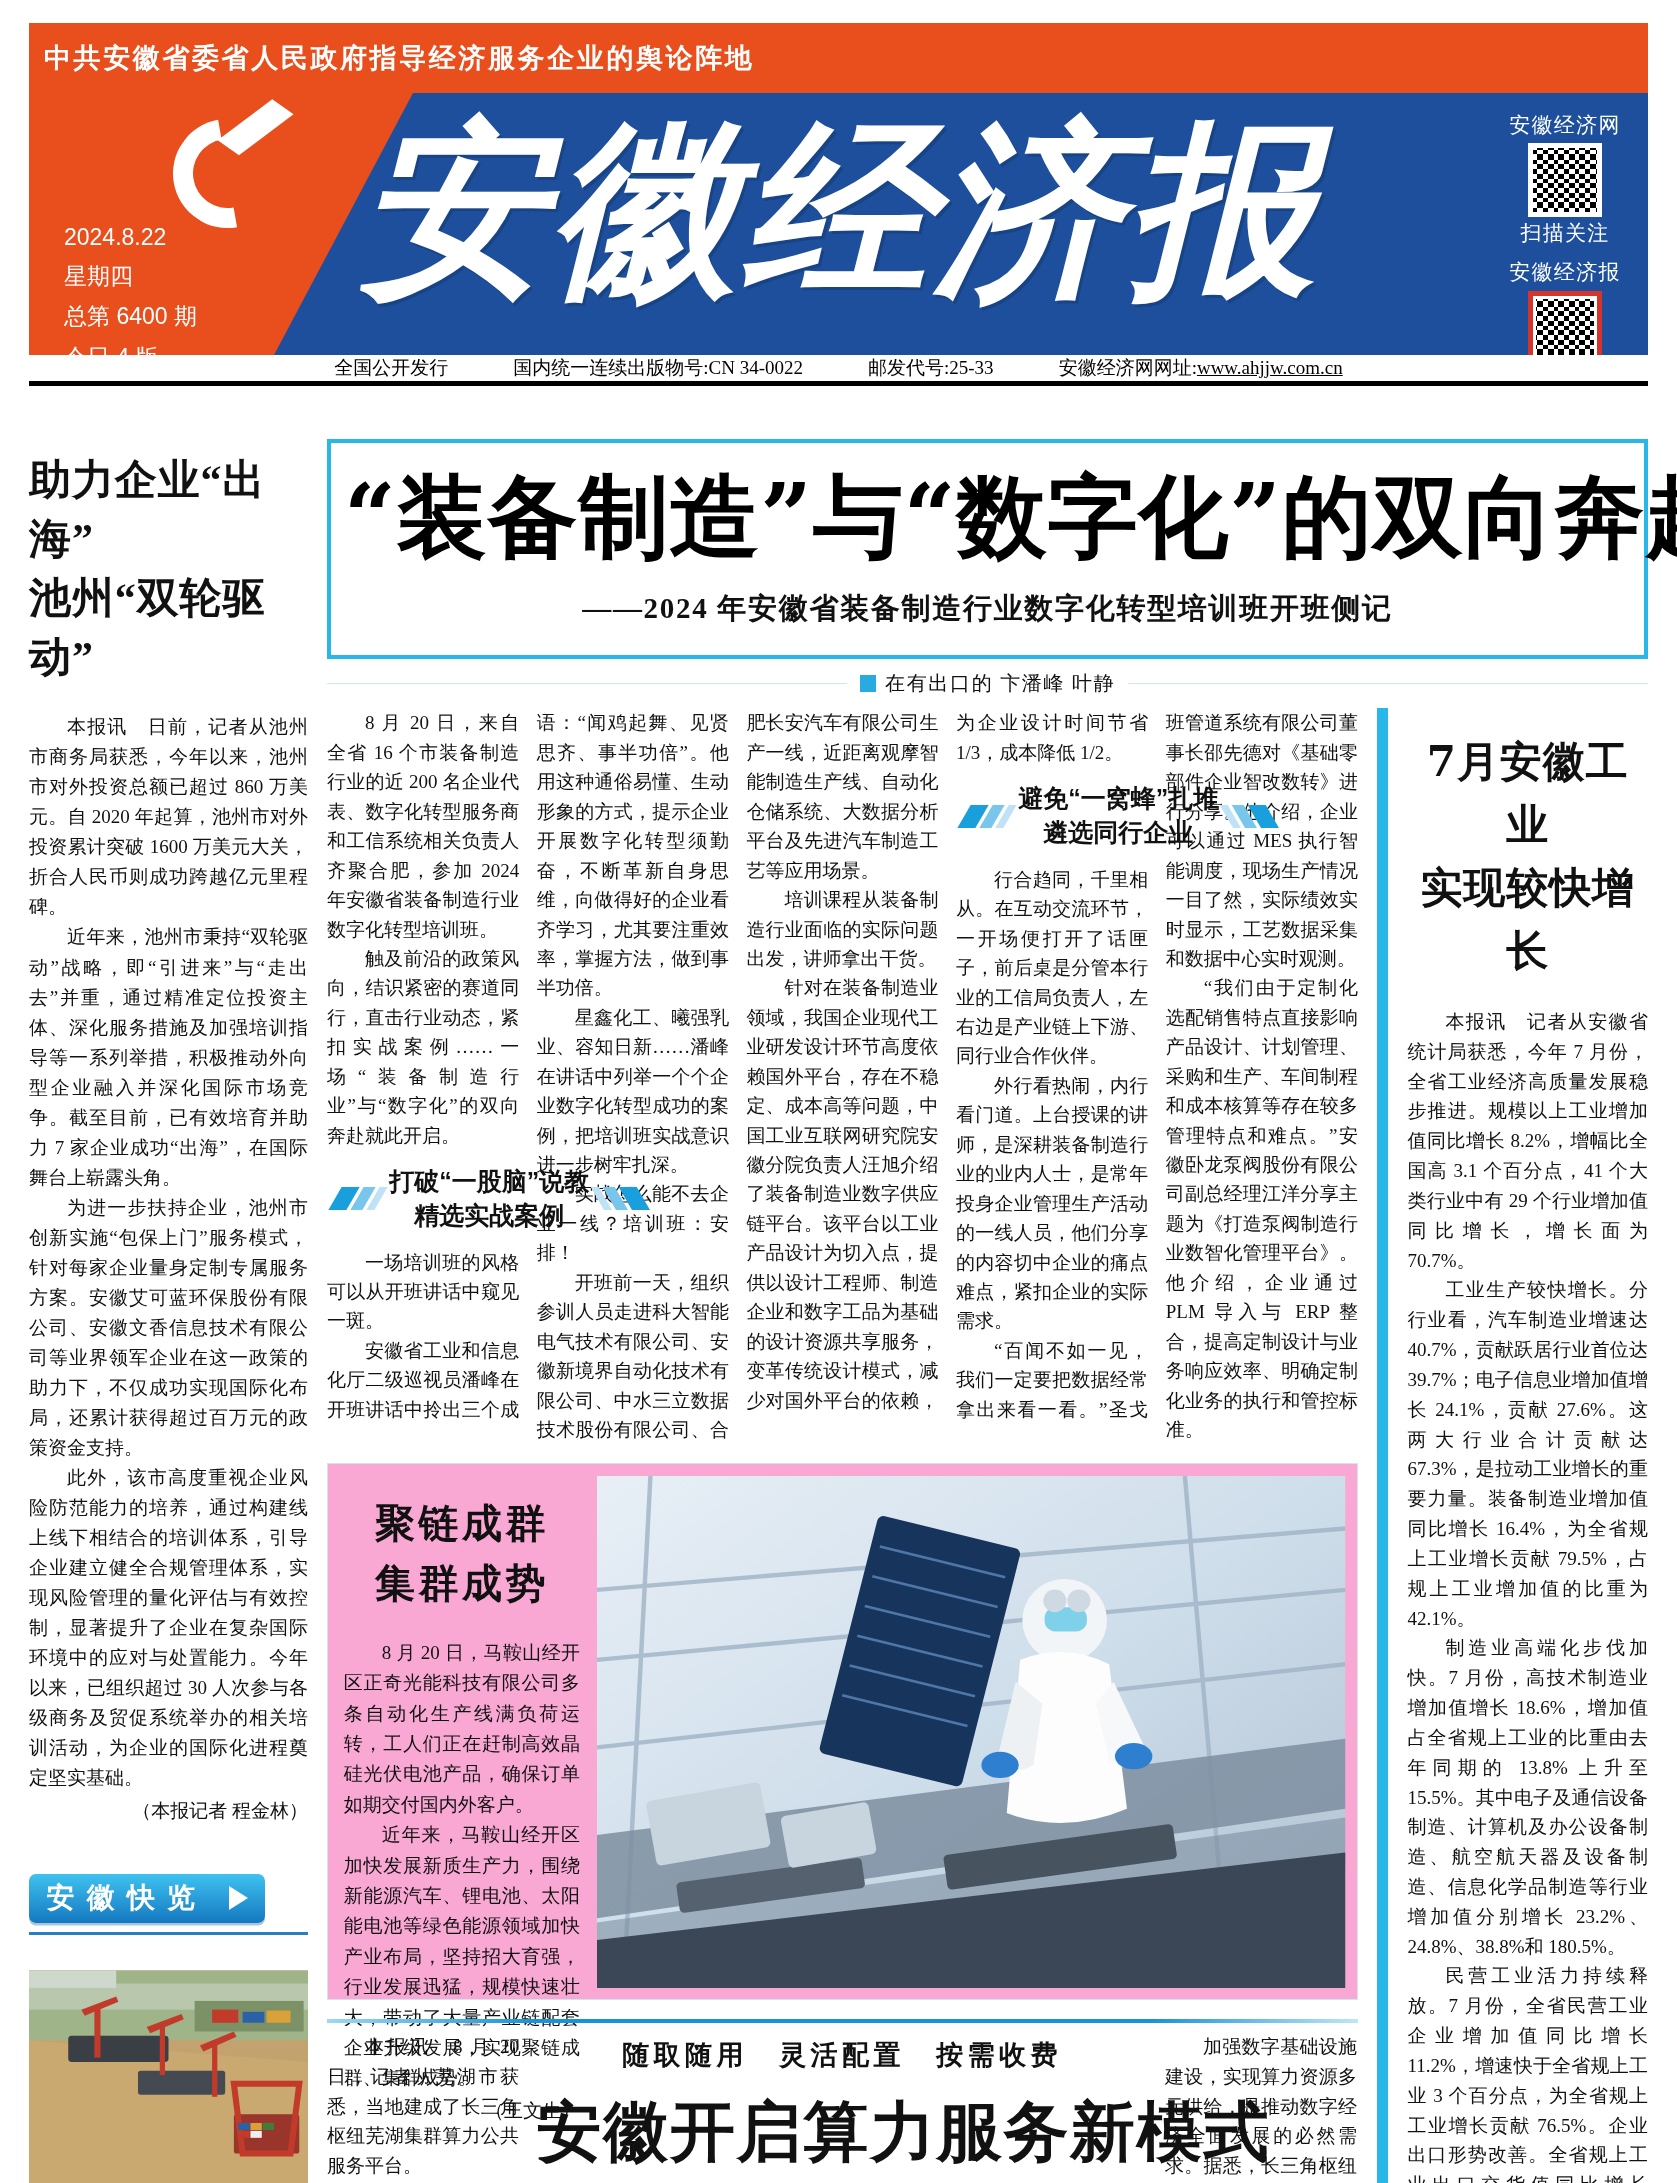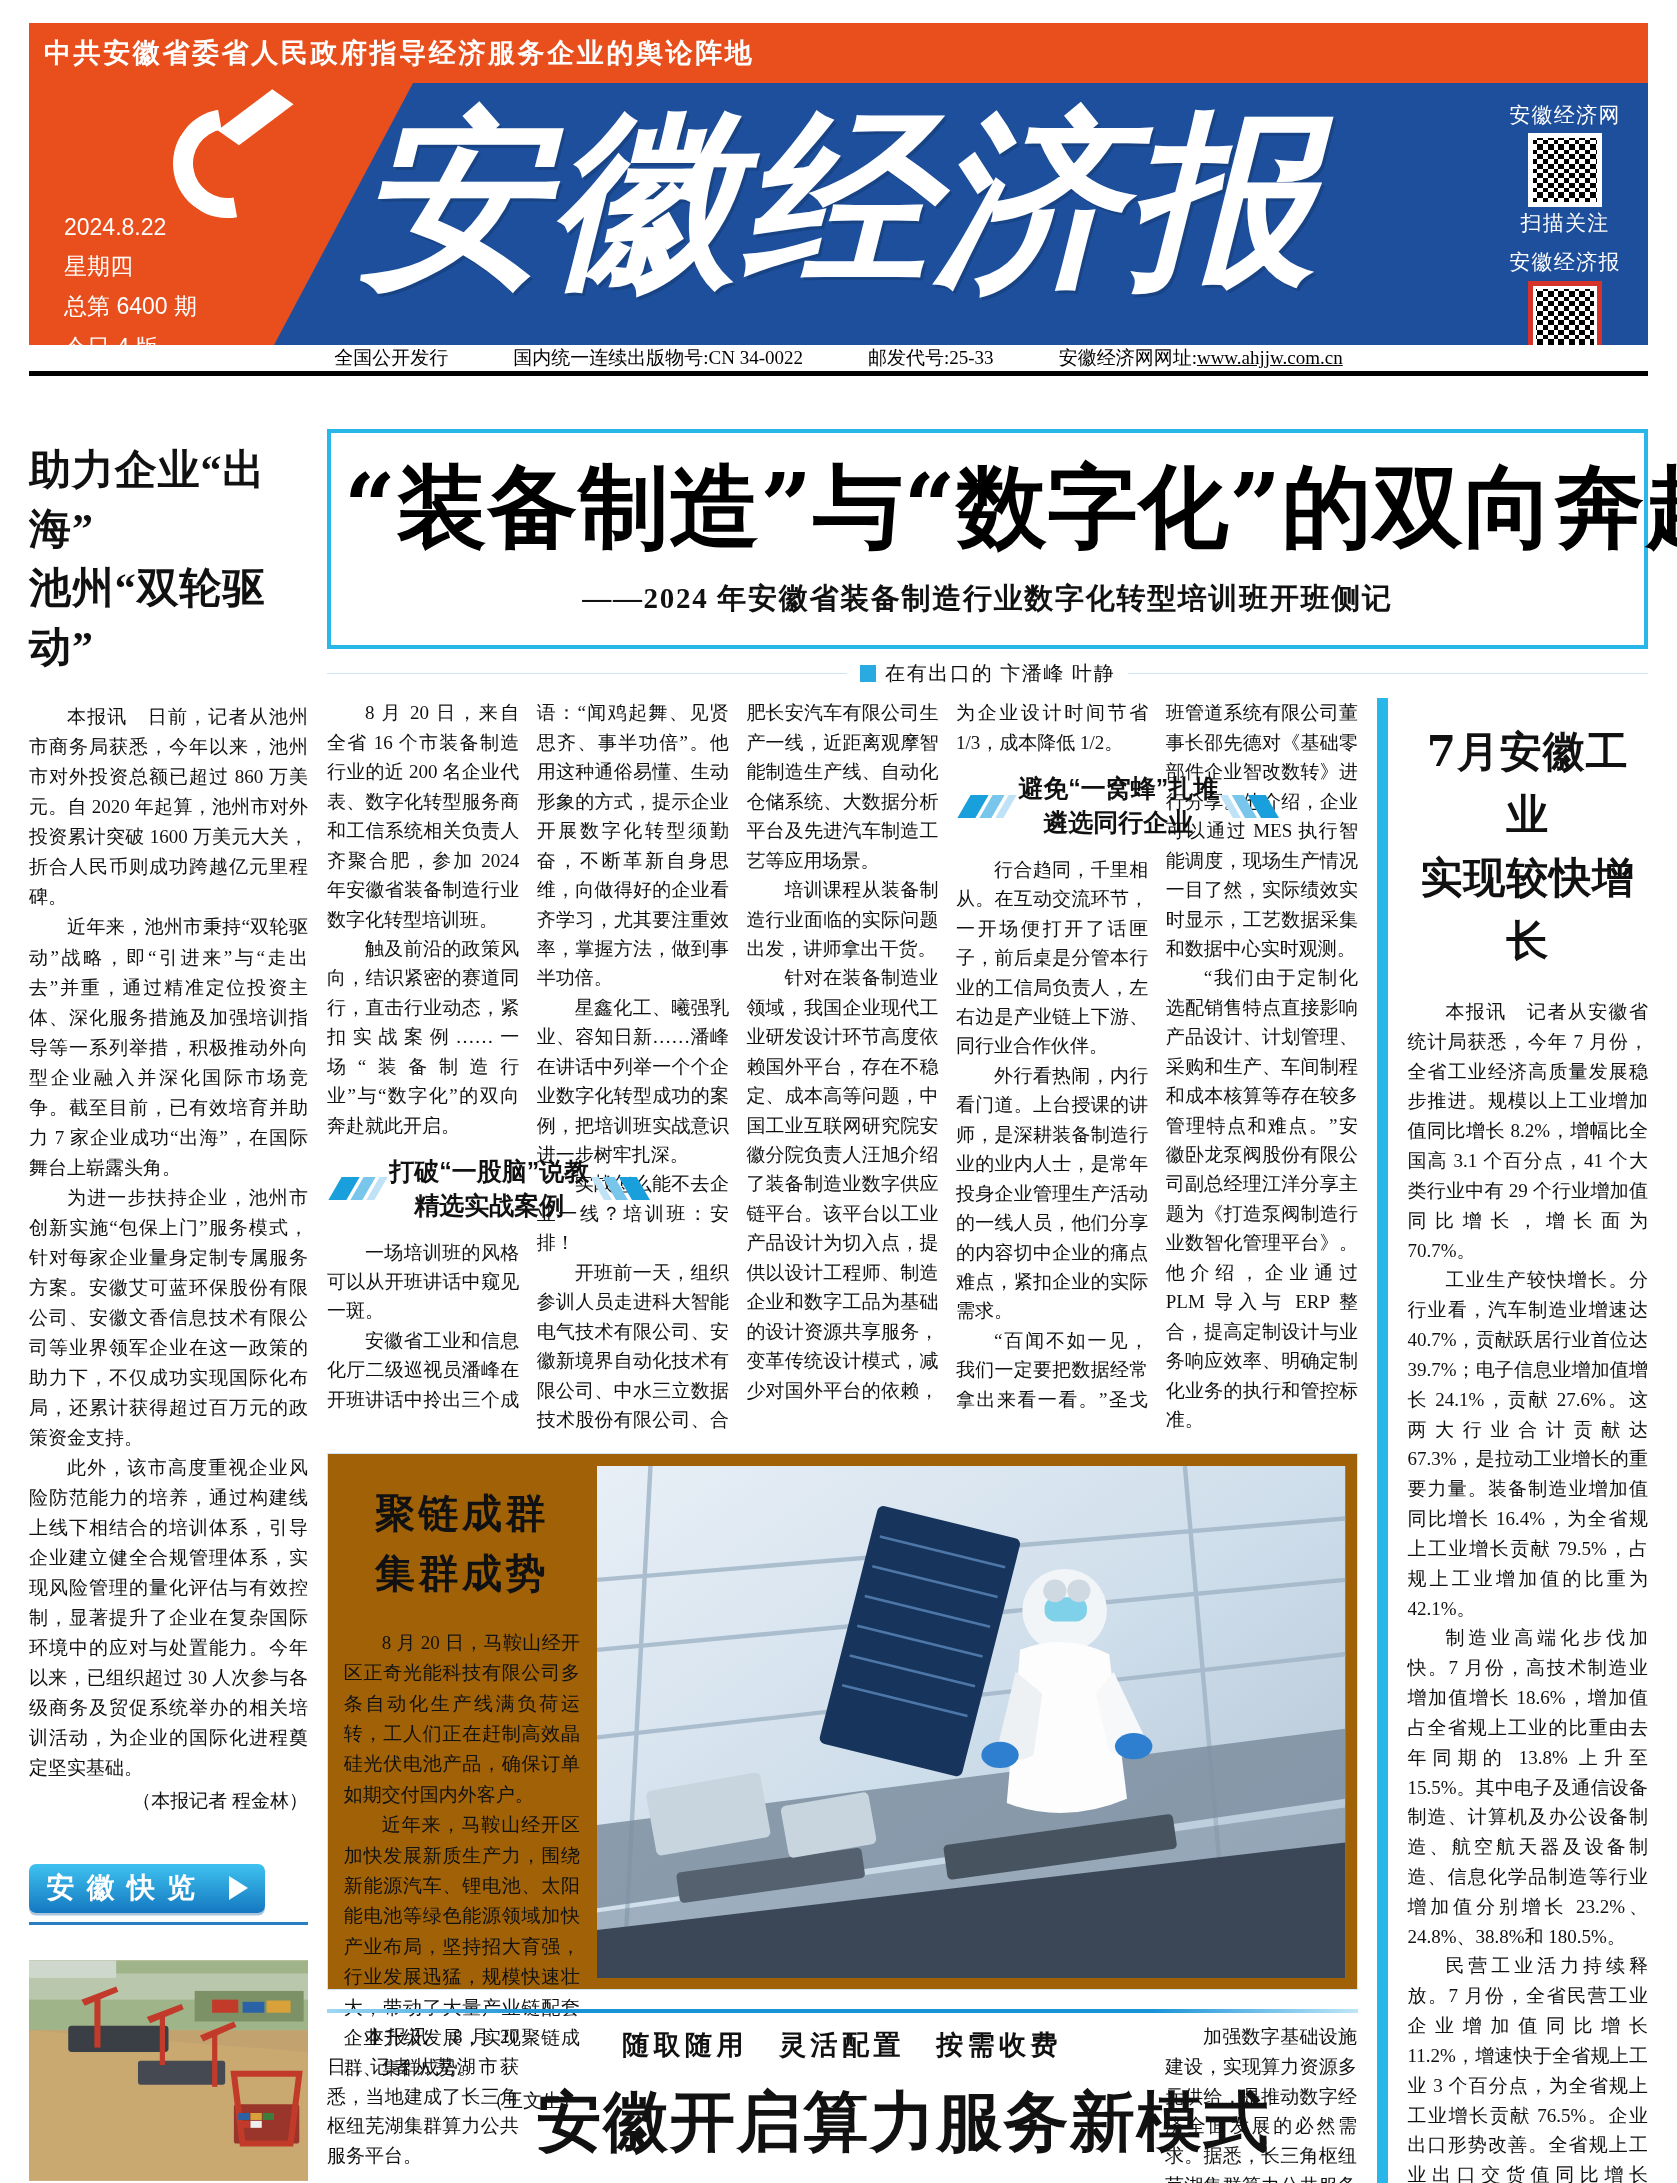--- a/index.html
+++ b/index.html
@@ -3,21 +3,21 @@
 <meta charset="utf-8">
 <style>
   * { margin:0; padding:0; box-sizing:border-box; }
   html,body { background:#ffffff; }
   body {
     width:1677px; height:2631px; position:relative; overflow:hidden;
     font-family:"Liberation Serif","DejaVu Serif",serif; color:#111;
   }
   
   .topbar {
-    margin:23px 29px 0 29px; height:60px; background:#e94f1d;
+    margin:23px 29px 0 29px; height:70px; background:#e94f1d;
     display:flex; align-items:center; padding-left:15px;
     color:#fff; font-size:27px; font-weight:bold; letter-spacing:2.6px;
     font-family:"Liberation Sans","DejaVu Sans",sans-serif;
   }
   
   .masthead {
     margin:0 29px; height:262px; background:#1d4f9c; position:relative; overflow:hidden;
   }
   .ribbon {
     position:absolute; left:0; top:0; width:393px; height:100%;
@@ -130,21 +130,21 @@
   .sh-slash i { display:block; height:23px; transform:skewX(-30deg); }
   .sh-slash i:nth-child(1){ width:17.5px; background:#199fdc; }
   .sh-slash i:nth-child(2){ width:12.2px; background:#79c6ec; }
   .sh-slash i:nth-child(3){ width:7.9px; background:#bfe2f6; }
   .sh-slash.flip { transform:scaleX(-1); }
   .sh-text { text-align:center; font-weight:bold; font-size:25px; line-height:1.35;
     font-family:"Liberation Sans","DejaVu Sans",sans-serif; white-space:nowrap; }
 
   
   .midbox {
-    margin-top:13px; height:537px; background:#a16207; border:1.3px solid #cfe4f6;
+    margin-top:13px; height:537px; background:#f9a8d4; border:1.3px solid #cfe4f6;
     display:flex; padding:11.4px; gap:13px;
   }
   .mid-left { width:245px; flex:0 0 245px; padding:17.5px 4.4px 0 4.4px; }
   .mid-title { text-align:center; font-weight:900; font-size:40px; line-height:1.5;
     font-family:"DejaVu Serif","Liberation Serif",serif; letter-spacing:3.5px;}
   .mid-body { margin-top:24.5px; font-size:19px; line-height:1.6; text-align:justify; }
   .mid-body p { text-indent:2em; }
   .mid-photo { flex:1; min-width:0; }
   .mid-photo svg { width:100%; height:100%; display:block; }
 

